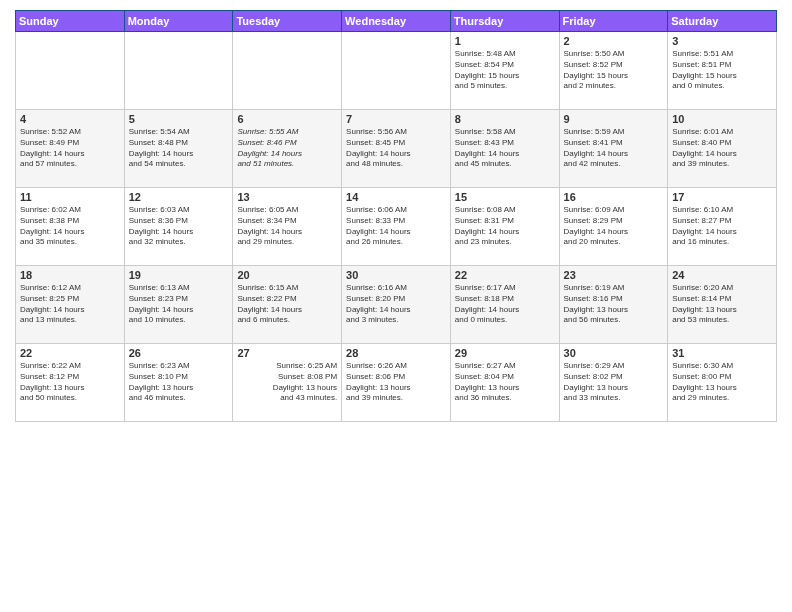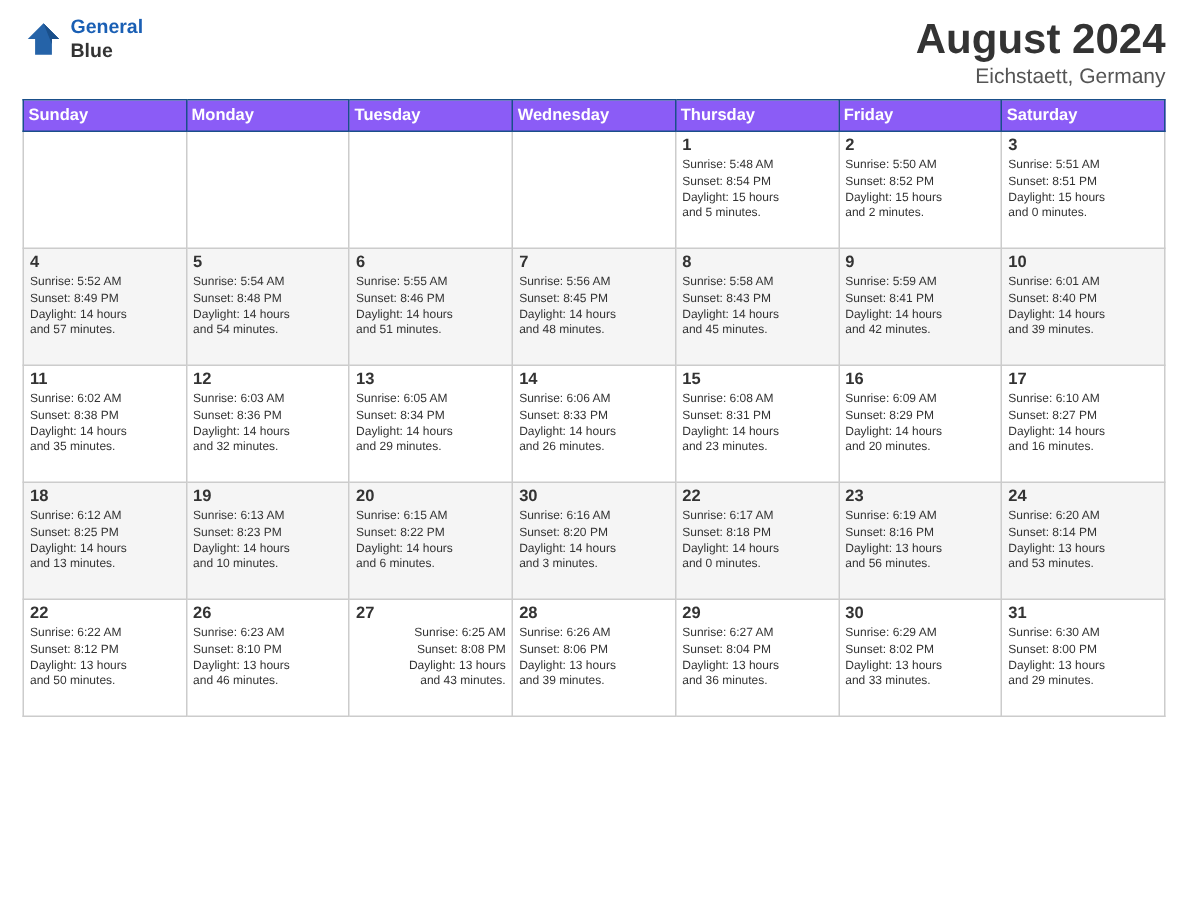--- a/index.html
+++ b/index.html
@@ -90,36 +90,20 @@
       color: #333;
     }
     .empty-cell {
       background: #fff !important;
     }
   </style>
 </head>
 <body>
 
 <div class="container">
-  <div class="header">
-    <div class="logo">
-      <svg class="logo-icon" viewBox="0 0 40 40">
-        <polygon points="20,5 35,20 28,20 28,35 12,35 12,20 5,20" fill="#2563a8"></polygon>
-        <polygon points="20,5 35,20 28,20 28,25 20,5" fill="#1a4f8a"></polygon>
-      </svg>
-      <div class="logo-text">
-        <div><span>General</span></div>
-        <div>Blue</div>
-      </div>
-    </div>
-    <div class="title-block">
-      <div class="month-year">August 2024</div>
-      <div class="location">Eichstaett, Germany</div>
-    </div>
-  </div>
 
   <table class="calendar">
     <thead>
       <tr>
         <th>Sunday</th>
         <th>Monday</th>
         <th>Tuesday</th>
         <th>Wednesday</th>
         <th>Thursday</th>
         <th>Friday</th>
@@ -164,21 +148,21 @@
           </td>
           <td>
             <span class="day-number">5</span>
             <div class="day-info" style="white-space: pre-line;">Sunrise: 5:54 AM
 Sunset: 8:48 PM
 Daylight: 14 hours
 and 54 minutes.</div>
           </td>
           <td>
             <span class="day-number">6</span>
-            <div class="day-info" style="white-space: pre-line;">Sunrise: 5:55 AM
+            <div class="day-info" style="white-space: pre-line; font-style: italic;">Sunrise: 5:55 AM
 Sunset: 8:46 PM
 Daylight: 14 hours
 and 51 minutes.</div>
           </td>
           <td>
             <span class="day-number">7</span>
             <div class="day-info" style="white-space: pre-line;">Sunrise: 5:56 AM
 Sunset: 8:45 PM
 Daylight: 14 hours
 and 48 minutes.</div>

